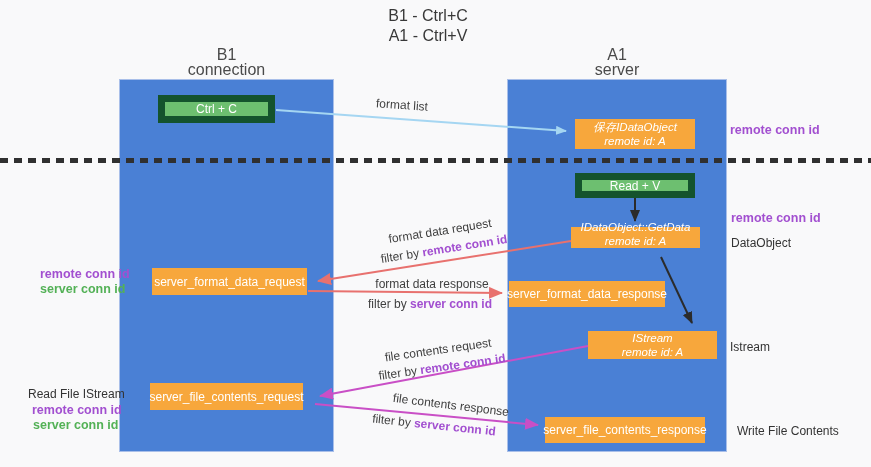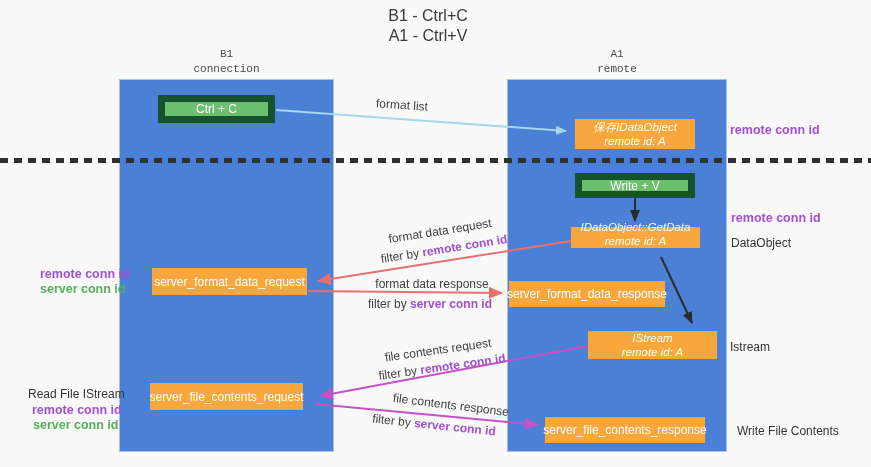--- a/index.html
+++ b/index.html
@@ -22,23 +22,22 @@
   .lane {
     position: absolute;
     background: #4a80d5;
     border: 1px solid #a9bfe9;
   }
   .lane-left  { left: 119px; top: 79px; width: 215px; height: 373px; }
   .lane-right { left: 507px; top: 79px; width: 220px; height: 373px; }
   .lane-header {
     position: absolute;
     text-align: center;
-    font-size: 11px; line-height: 15px;
+    font-size: 16px; line-height: 15px;
     color: #4a4a4a;
-    font-family: Liberation Mono, monospace;
   }
   .lane-header.left  { left: 119px; top: 47px; width: 215px; }
   .lane-header.right { left: 507px; top: 47px; width: 220px; }
   .divider {
     position: absolute;
     left: 0; top: 158px; width: 871px; height: 5px;
     background: repeating-linear-gradient(90deg,
       #303030 0px, #303030 8px, transparent 8px, transparent 14px);
     z-index: 6;
   }
@@ -86,21 +85,21 @@
     <div>B1 - Ctrl+C</div>
     <div>A1 - Ctrl+V</div>
   </div>
 
   <div class="lane-header left">
     <div>B1</div>
     <div>connection</div>
   </div>
   <div class="lane-header right">
     <div>A1</div>
-    <div>remote</div>
+    <div>server</div>
   </div>
 
   <div class="lane lane-left"></div>
   <div class="lane lane-right"></div>
 
   <div class="divider"></div>
 
   <svg class="arrows" width="871" height="467" viewBox="0 0 871 467">
     <defs>
       <marker id="m-blue" markerUnits="userSpaceOnUse" markerWidth="11" markerHeight="9" refX="10" refY="4.5" orient="auto">
@@ -128,21 +127,21 @@
   <div class="node green" style="left:158px; top:95px; width:117px; height:28px;">
     <div>Ctrl + C</div>
   </div>
 
   <div class="node orange two" style="left:575px; top:119px; width:120px; height:30px;">
     <div>保存IDataObject</div>
     <div>remote id: A</div>
   </div>
 
   <div class="node green" style="left:575px; top:173px; width:120px; height:25px;">
-    <div>Write + V</div>
+    <div>Read + V</div>
   </div>
 
   <div class="node orange two" style="left:571px; top:227px; width:129px; height:21px;justify-content:flex-end;">
     <div>IDataObject::GetData</div>
     <div>remote id: A</div>
   </div>
 
   <div class="node orange" style="left:152px; top:268px; width:155px; height:27px;">
     <div>server_format_data_request</div>
   </div>

